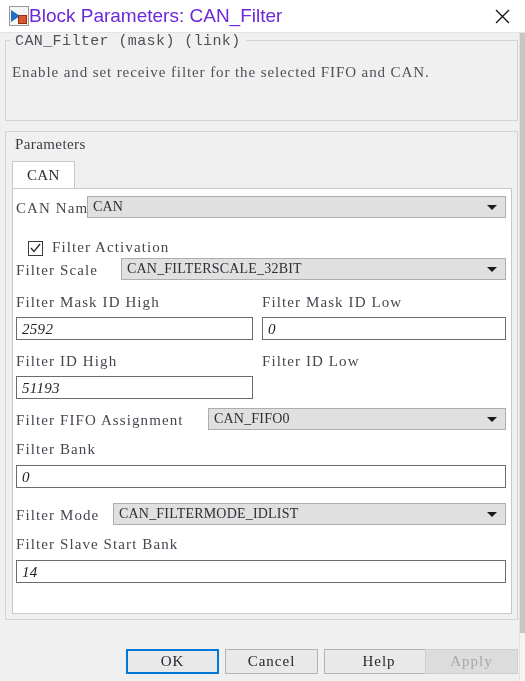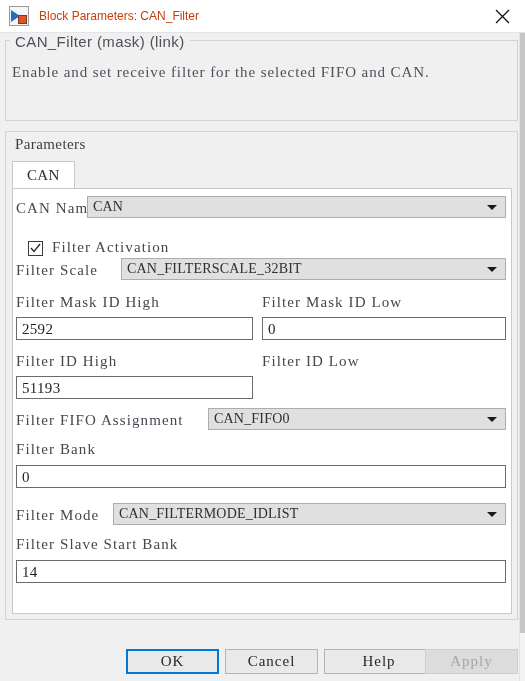--- a/index.html
+++ b/index.html
@@ -52,24 +52,23 @@
   }
   #app-icon .sq {
     position: absolute;
     right: 1px; bottom: 1px;
     width: 9px; height: 9px;
     background: #d8562a;
     border: 1px solid #8c3010;
     box-sizing: border-box;
   }
   #title-text {
-    margin-left: 10px;
     font-family: "Liberation Sans", "DejaVu Sans", sans-serif;
-    font-size: 12px;
-    color: #c2410c;
+    font-size: 19px;
+    color: #6d28d9;
     white-space: nowrap;
   }
   #close-btn {
     position: absolute;
     right: 0; top: 0;
     width: 46px; height: 32px;
     display: flex;
     align-items: center;
     justify-content: center;
     cursor: pointer;
@@ -83,21 +82,21 @@
     width: 513px; height: 81px;
     border: 1px solid #d3d3d3;
     box-sizing: border-box;
     background: #f0f0f0;
   }
   #desc-legend {
     position: absolute;
     left: 10px; top: 33px;
     background: #f0f0f0;
     padding: 0 5px;
-    font-family: Liberation Sans, sans-serif;
+    font-family: Liberation Mono, monospace;
     font-size: 15px;
     color: #4f4f5a;
     white-space: nowrap;
     letter-spacing: 0.4px;
   }
   #desc-body {
     position: absolute;
     left: 12px; top: 62px;
     width: 490px;
     font-family: "Liberation Serif", "DejaVu Serif", serif;
@@ -201,20 +200,21 @@
     border-top: 5px solid #1a1a1a;
   }
 
   .tbox {
     position: absolute;
     height: 23px;
     background: #ffffff;
     border: 1px solid #6b6b6b;
     box-sizing: border-box;
     cursor: text;
+    font-style: italic;
   }
   .tbox .tval {
     position: absolute;
     left: 5px; top: 50%;
     transform: translateY(-50%);
     font-family: "Liberation Serif", "DejaVu Serif", serif;
     font-size: 15px;
     color: #1f1f26;
     white-space: nowrap;
     letter-spacing: 0.3px;

